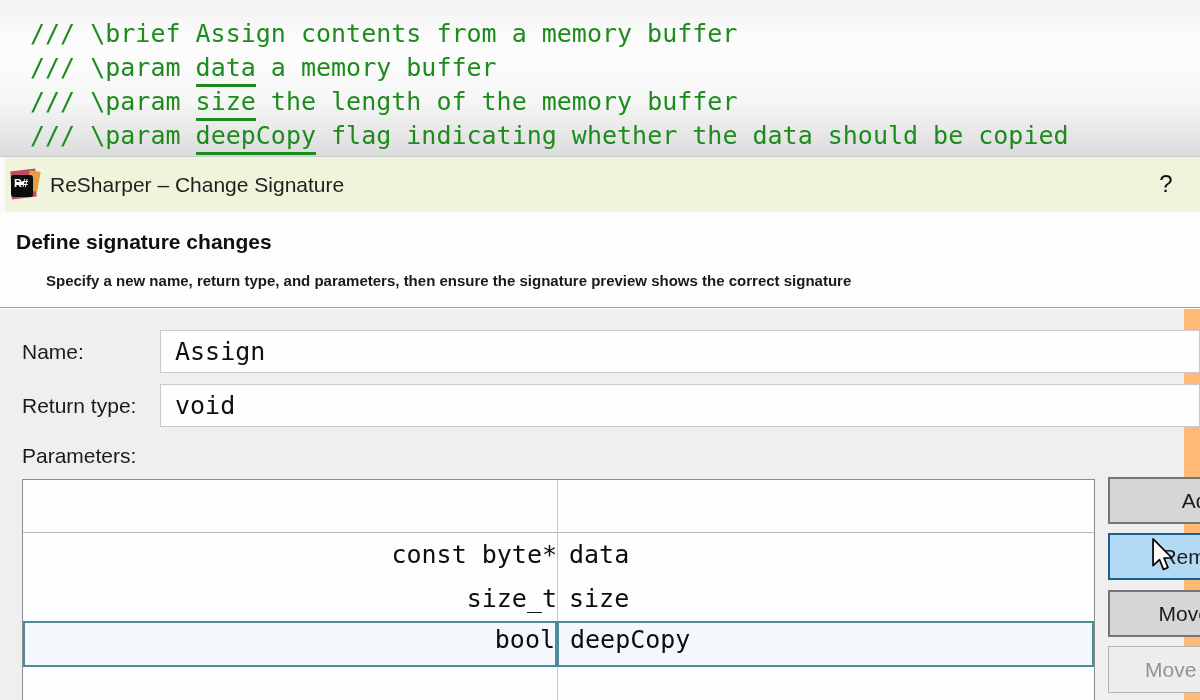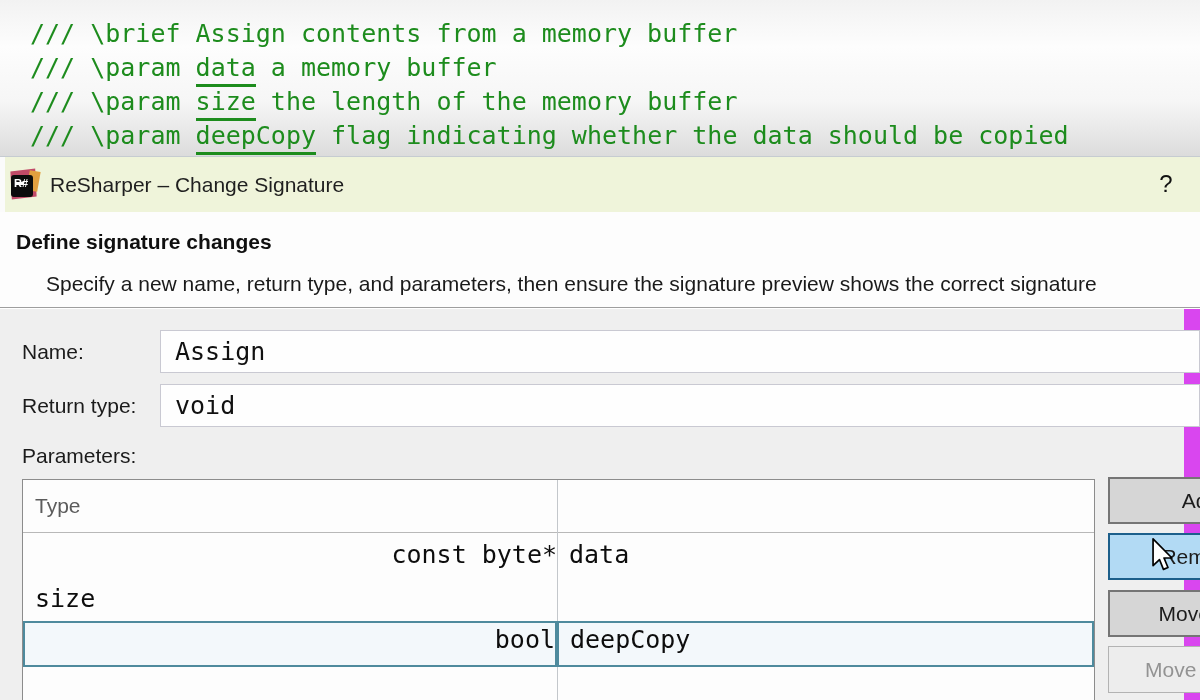--- a/index.html
+++ b/index.html
@@ -3,21 +3,21 @@
 <meta charset="utf-8">
 <style>
   * { margin: 0; padding: 0; box-sizing: border-box; }
   html, body { background: #ffffff; }
   .screen {
     position: relative;
     width: 1200px;
     height: 700px;
     overflow: hidden;
     font-family: "Liberation Sans", sans-serif;
-    background: #d946ef;
+    background: #fdba74;
   }
 
   
   .code-area {
     position: absolute; left: 0; top: 0; width: 1200px; height: 156px;
     background: linear-gradient(180deg, #f2f2f2 0%, #fdfdfd 30%, #f6f6f6 65%, #dcdcdc 100%);
     padding: 17px 0 0 30px;
     font-family: "DejaVu Sans Mono", monospace;
     font-size: 25px; line-height: 34px;
     color: var(--code-green, #1d8c1d);
@@ -46,21 +46,21 @@
   .titlebar-title { margin-left: 10px; font-size: 21px; color: #1f1f1f; }
   .help-btn {
     position: absolute; right: 20px; top: 8px; width: 28px; height: 38px;
     font-size: 24px; color: #111111; text-align: center; line-height: 38px;
     background: transparent; border: none; cursor: default;
   }
 
   
   .header-section { position: absolute; left: 0; top: 212px; width: 1200px; height: 95px; background: #fdfdfd; }
   .dlg-heading { position: absolute; left: 16px; top: 18px; font-size: 21px; font-weight: bold; color: #101010; white-space: nowrap; }
-  .dlg-description { position: absolute; left: 46px; top: 60px; font-size: 21px; color: #1a1a1a; white-space: nowrap; }
+  .dlg-description { position: absolute; left: 46px; top: 60px; font-size: 15px; color: #1a1a1a; white-space: nowrap; font-weight: bold; }
   .divider-dark { position: absolute; left: 0; top: 307px; width: 1200px; height: 1px; background: #9e9e9e; }
   .divider-light { position: absolute; left: 0; top: 308px; width: 1200px; height: 1px; background: #ffffff; }
 
   
   .form-panel { position: absolute; left: 0; top: 309px; width: 1184px; height: 391px; background: #efefef; }
   .fld-label { position: absolute; font-size: 21px; color: #1b1b1b; white-space: nowrap; }
   .name-label { left: 22px; top: 31px; }
   .return-label { left: 22px; top: 85px; }
   .params-label { left: 22px; top: 135px; }
   .text-field {
@@ -141,28 +141,28 @@
   <div class="form-panel">
     <div class="fld-label name-label">Name:</div>
     <input class="text-field name-field" type="text" value="Assign" style="">
     <div class="fld-label return-label">Return type:</div>
     <input class="text-field return-field" type="text" value="void" style="">
     <div class="fld-label params-label">Parameters:</div>
 
     <div class="param-table">
       <div class="col-divider"></div>
       <div class="tbl-header">
-        <div class="hcell hcell-type">Type</div>
       </div>
       <div id="table-body">
           <div class="tbl-row">
             <div class="cell cell-type">const byte*</div>
             <div class="cell cell-name">data</div>
           </div>
           <div class="tbl-row">
+            <div class="cell cell-type">size_t</div>
             <div class="cell cell-name">size</div>
           </div>
           <div class="tbl-row selected">
             <div class="cell cell-type">bool</div>
             <div class="cell cell-name">deepCopy</div>
           </div>
         </div>
     </div>
 
     <div id="side-buttons">

